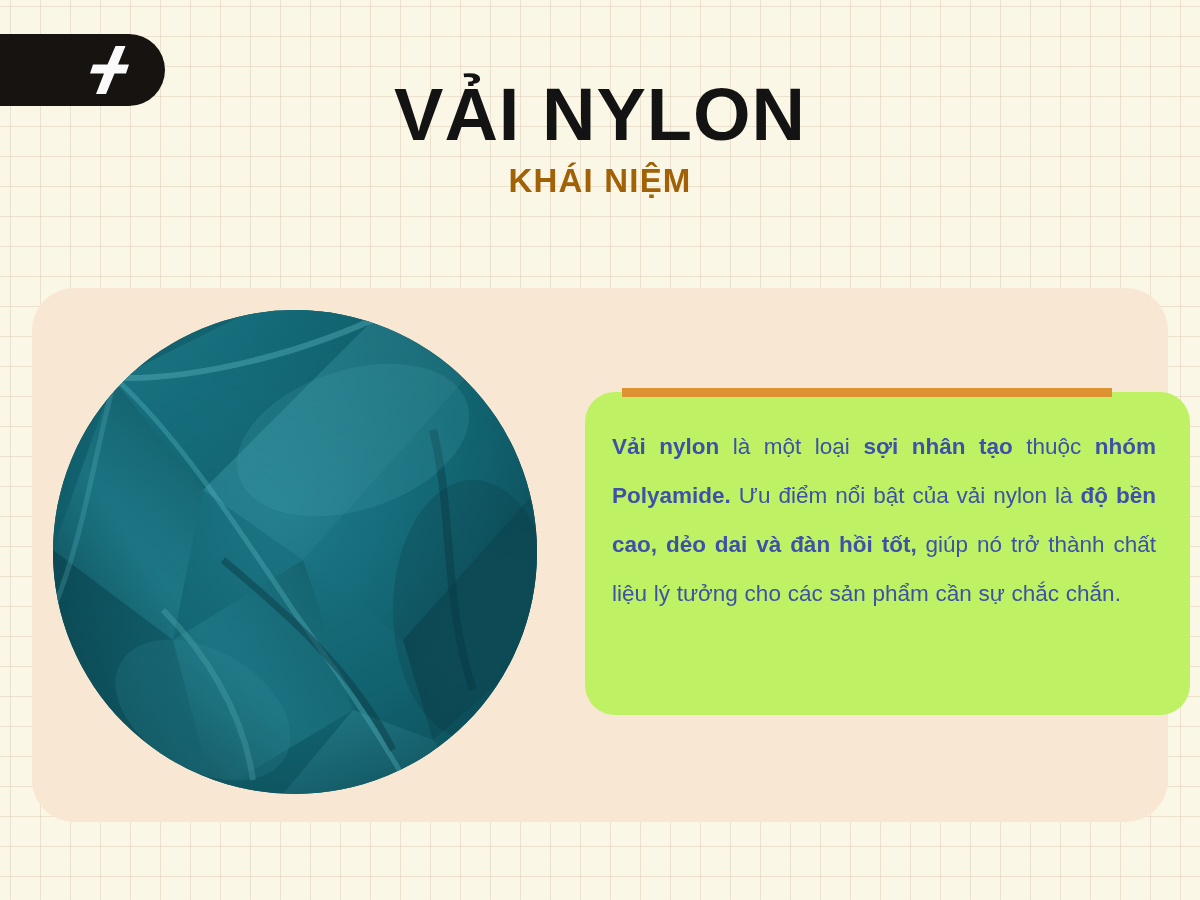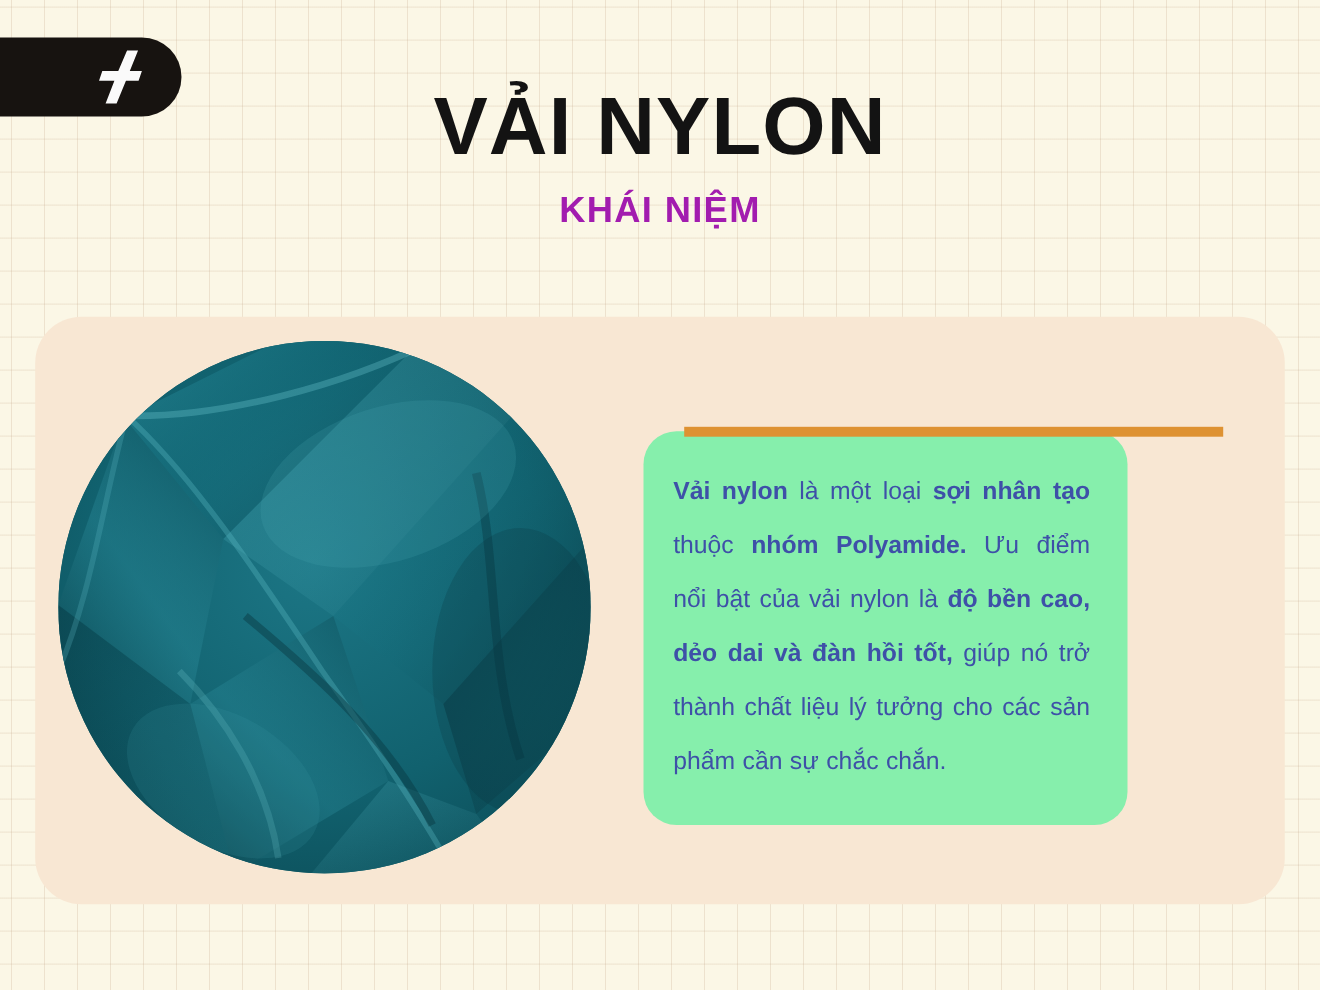--- a/index.html
+++ b/index.html
@@ -63,26 +63,26 @@
   #page-title {
     font-family: "Liberation Sans", sans-serif;
     font-weight: bold;
     font-size: 74px;
     letter-spacing: 1px;
     color: #131313;
     line-height: 1.0;
     white-space: nowrap;
   }
   #page-subtitle {
-    margin-top: 22px;
+    margin-top: 12px;
     font-family: "Liberation Sans", sans-serif;
     font-weight: bold;
     font-size: 33px;
     letter-spacing: 1.2px;
-    color: #a21caf;
+    color: #a16207;
     line-height: 1.0;
   }
 
   
   #content-panel {
     position: absolute;
     left: 32px;
     top: 288px;
     width: 1136px;
     height: 534px;
@@ -115,23 +115,23 @@
     left: 37px;
     top: 2px;
     width: 490px;
     height: 9px;
     background: #DE9232;
     z-index: 2;
   }
   #text-card {
     position: relative;
     margin-top: 6px;
-    width: 440px;
+    width: 605px;
     min-height: 323px;
-    background: #86efac;
+    background: #bef264;
     border-radius: 30px;
     padding: 30px 34px 34px 27px;
   }
   #card-paragraph {
     font-family: "Liberation Sans", sans-serif;
     font-size: 22.5px;
     line-height: 49px;
     color: #3E50A8;
     text-align: justify;
     text-align-last: left;

